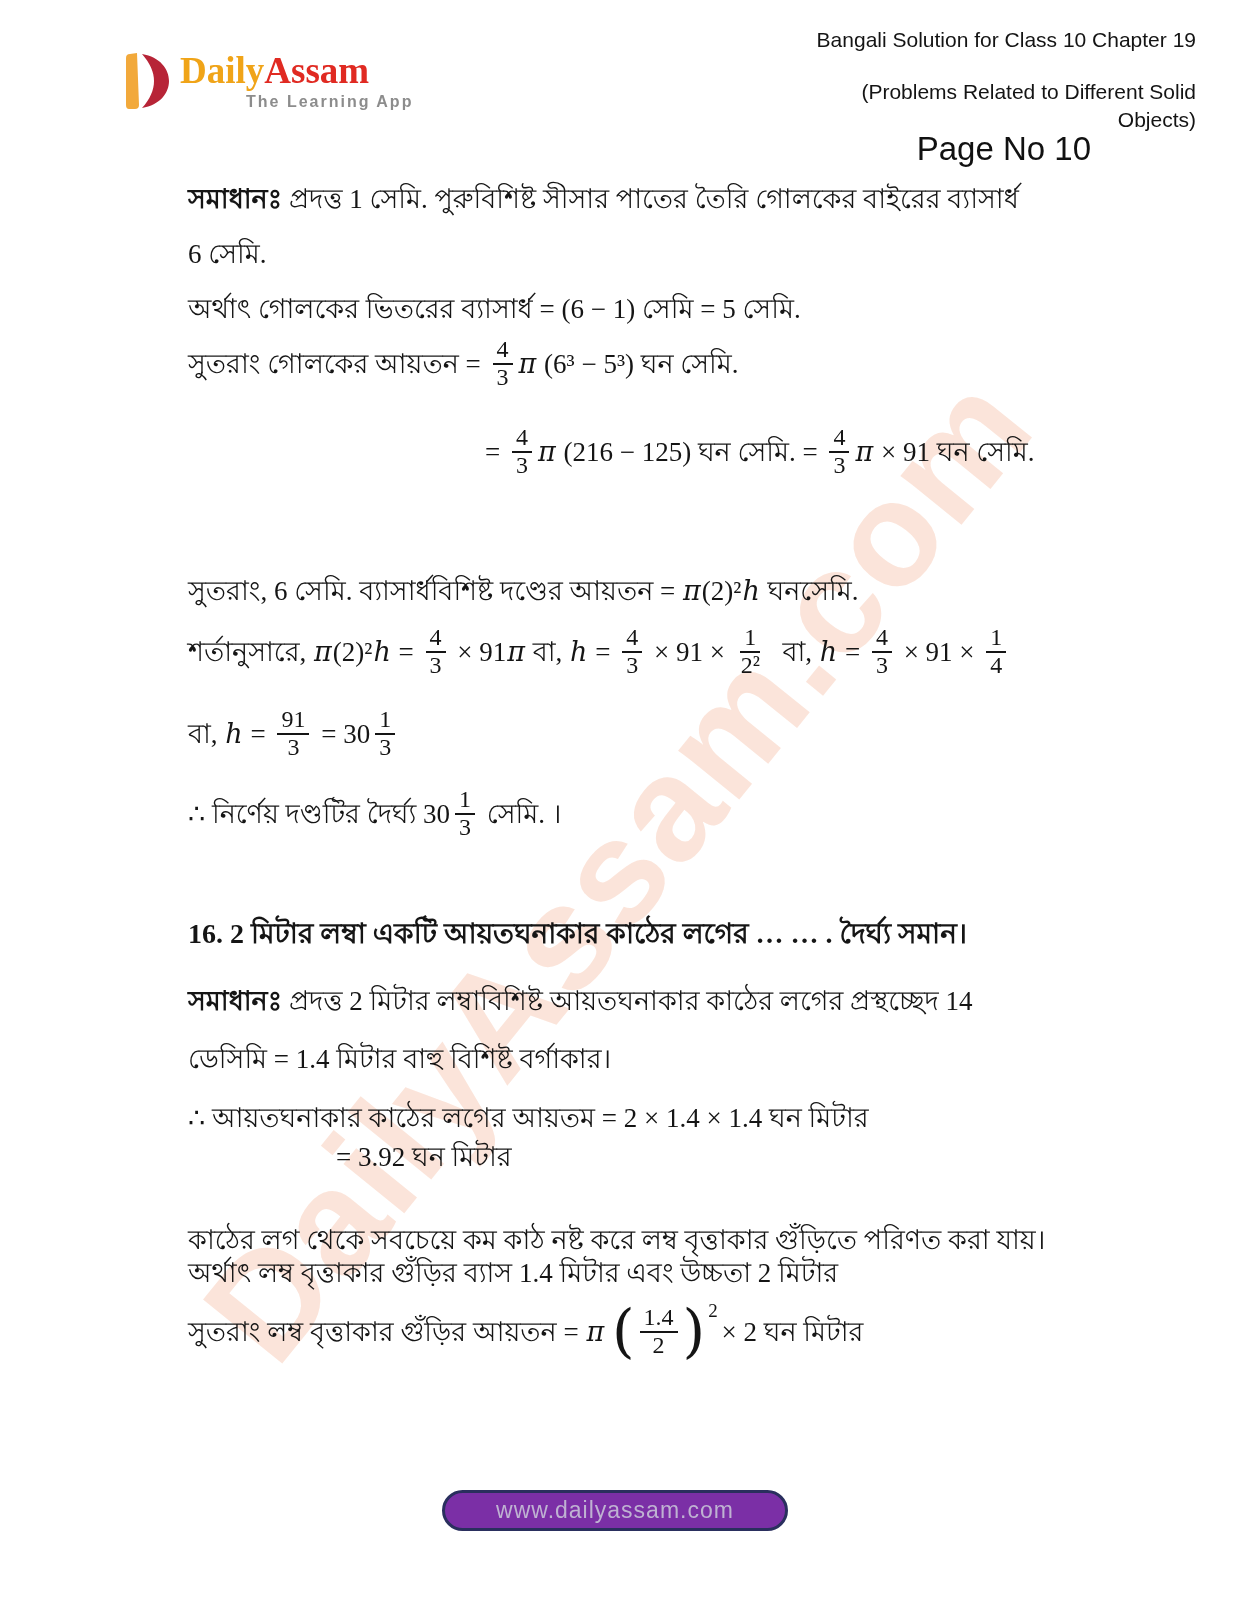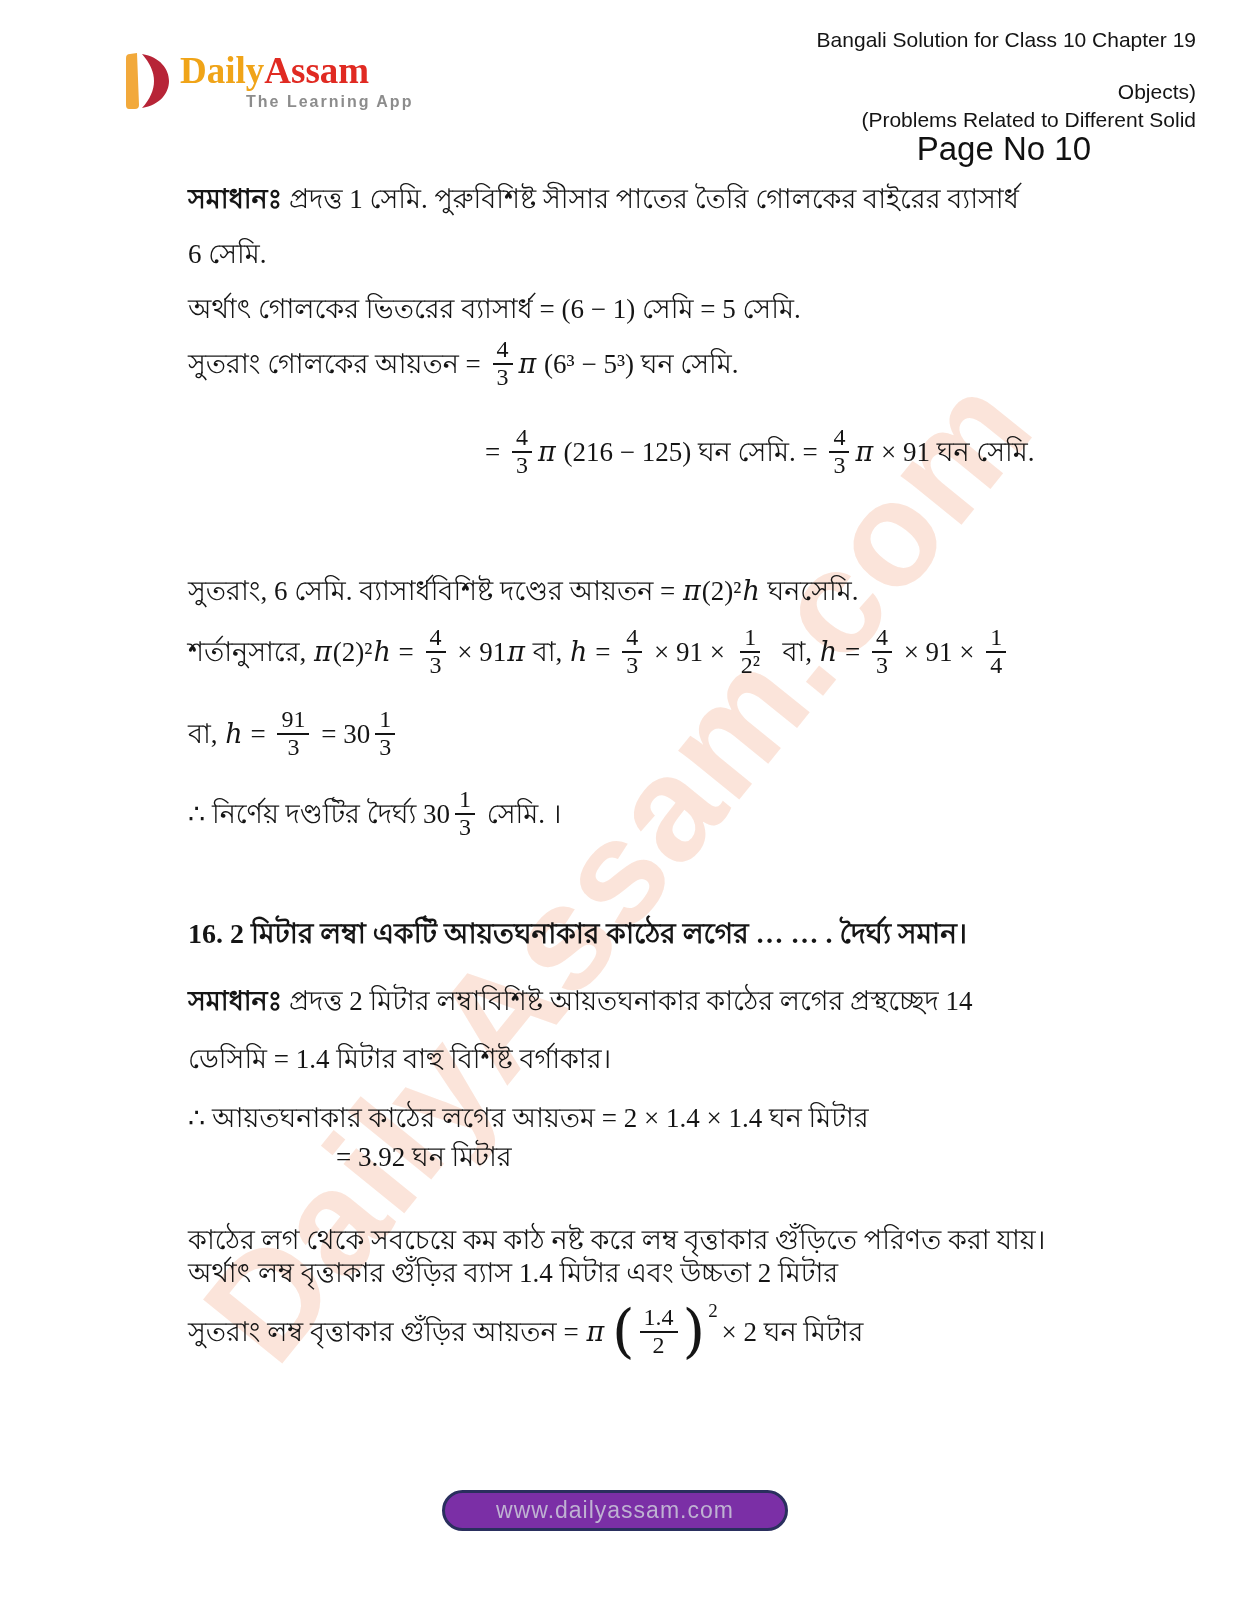--- a/index.html
+++ b/index.html
@@ -85,22 +85,22 @@
       </svg>
       <div>
         <div class="brand"><span class="brand-daily">Daily</span><span class="brand-assam">Assam</span></div>
         <div class="tagline">The Learning App</div>
       </div>
     </div>
   </div>
 
   <div class="hdr">
     <div class="hdr-title">Bangali Solution for Class 10 Chapter 19</div>
+    <div class="hdr-sub">(Problems Related to Different Solid</div>
     <div class="hdr-sub">Objects)</div>
-    <div class="hdr-sub">(Problems Related to Different Solid</div>
   </div>
   <div class="page-no">Page No 10</div>
 
   <div class="content">
       <div class="line" style="top: 183px; left: 140px;"><b>সমাধানঃ</b><span> প্রদত্ত 1 সেমি. পুরুবিশিষ্ট সীসার পাতের তৈরি গোলকের বাইরের ব্যাসার্ধ</span></div>
       <div class="line" style="top: 238px; left: 140px;"><span>6 সেমি.</span></div>
       <div class="line" style="top: 293px; left: 140px;"><span>অর্থাৎ গোলকের ভিতরের ব্যাসার্ধ = (6 − 1) সেমি = 5 সেমি.</span></div>
       <div class="line" style="top: 340px; left: 140px;"><span>সুতরাং গোলকের আয়তন = </span><span class="frac">
           <span class="num">4</span>
           <span class="den">3</span>

